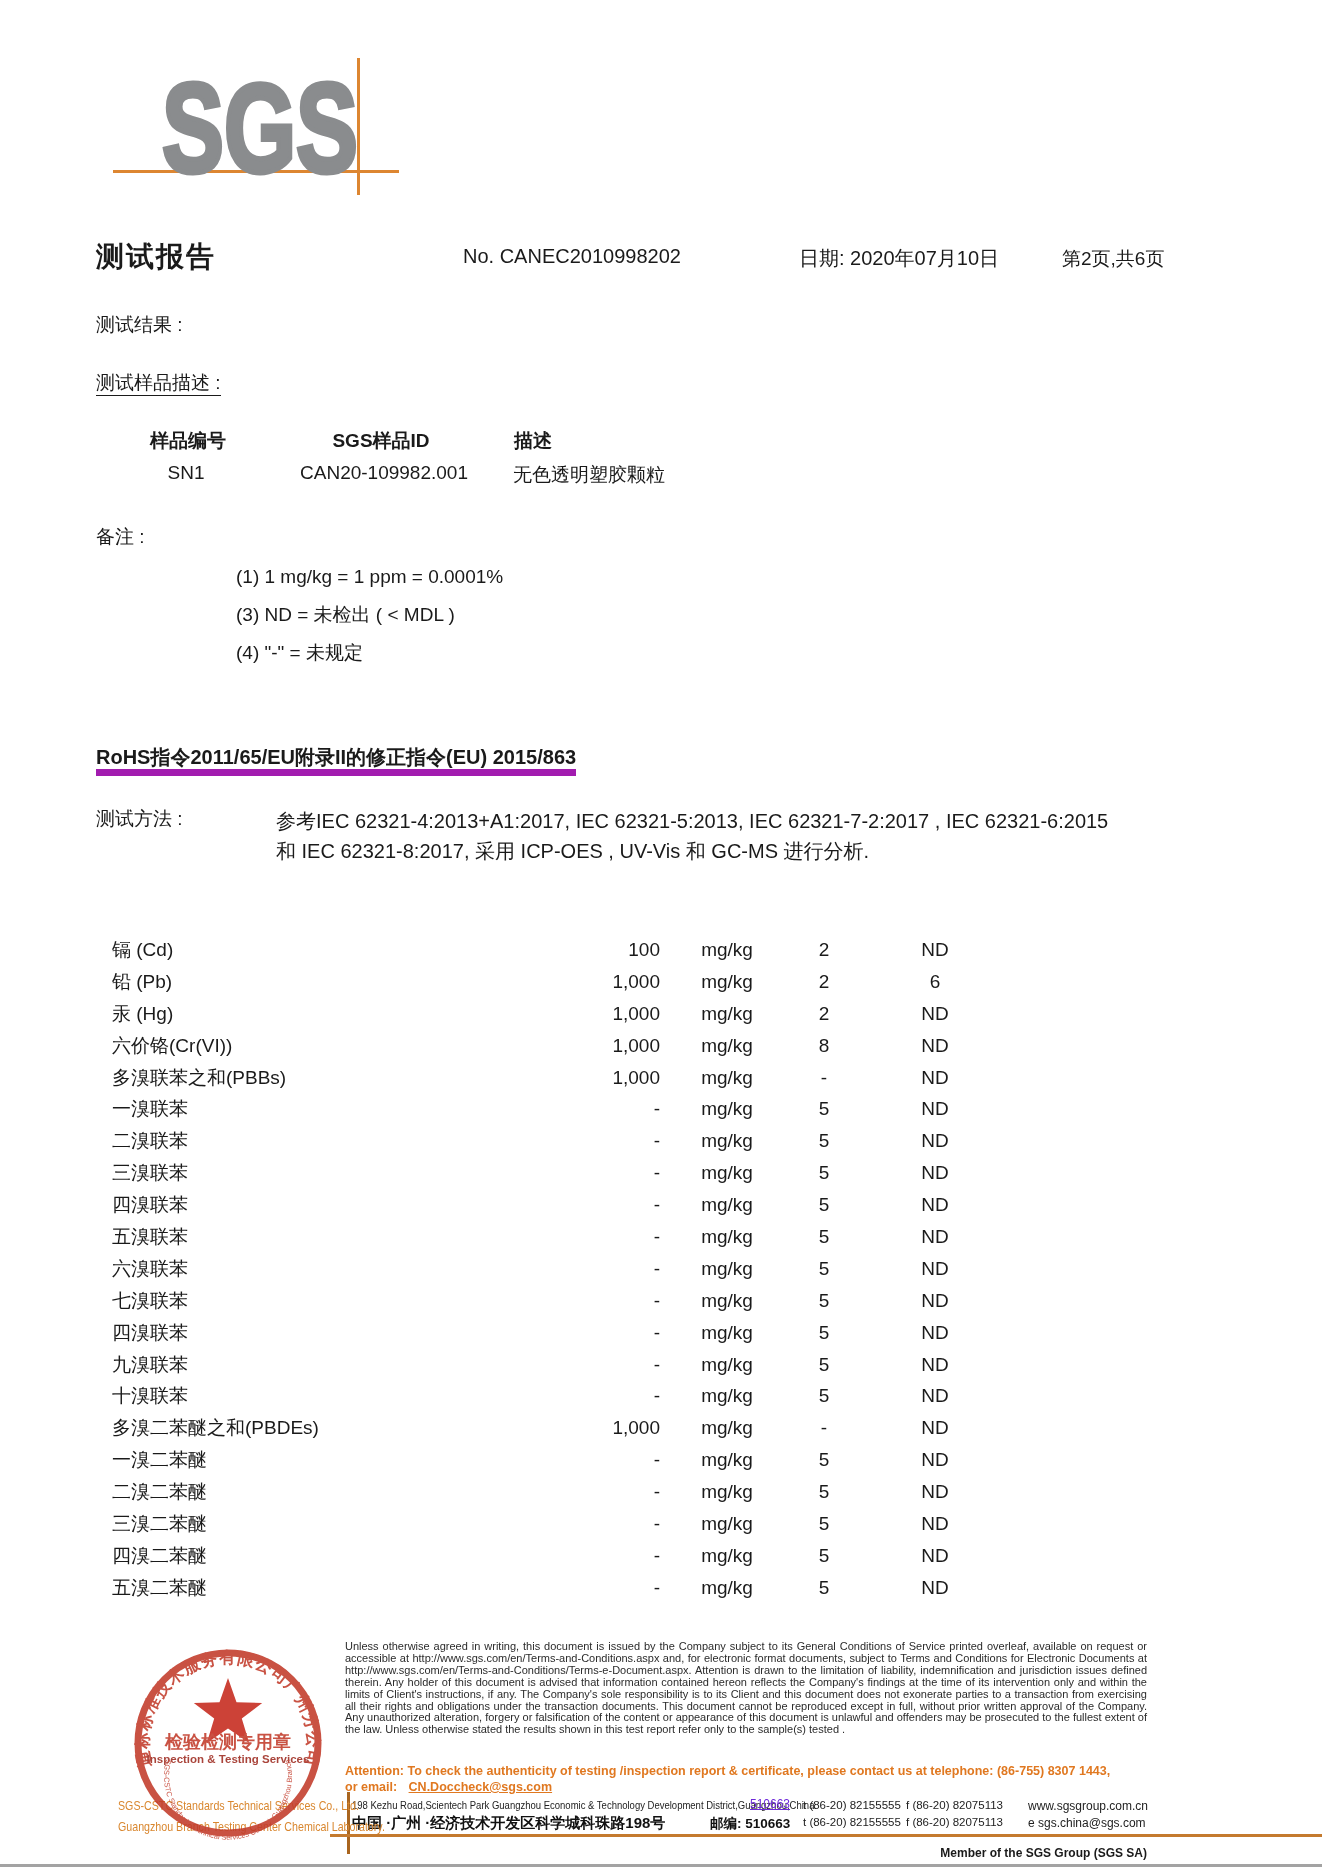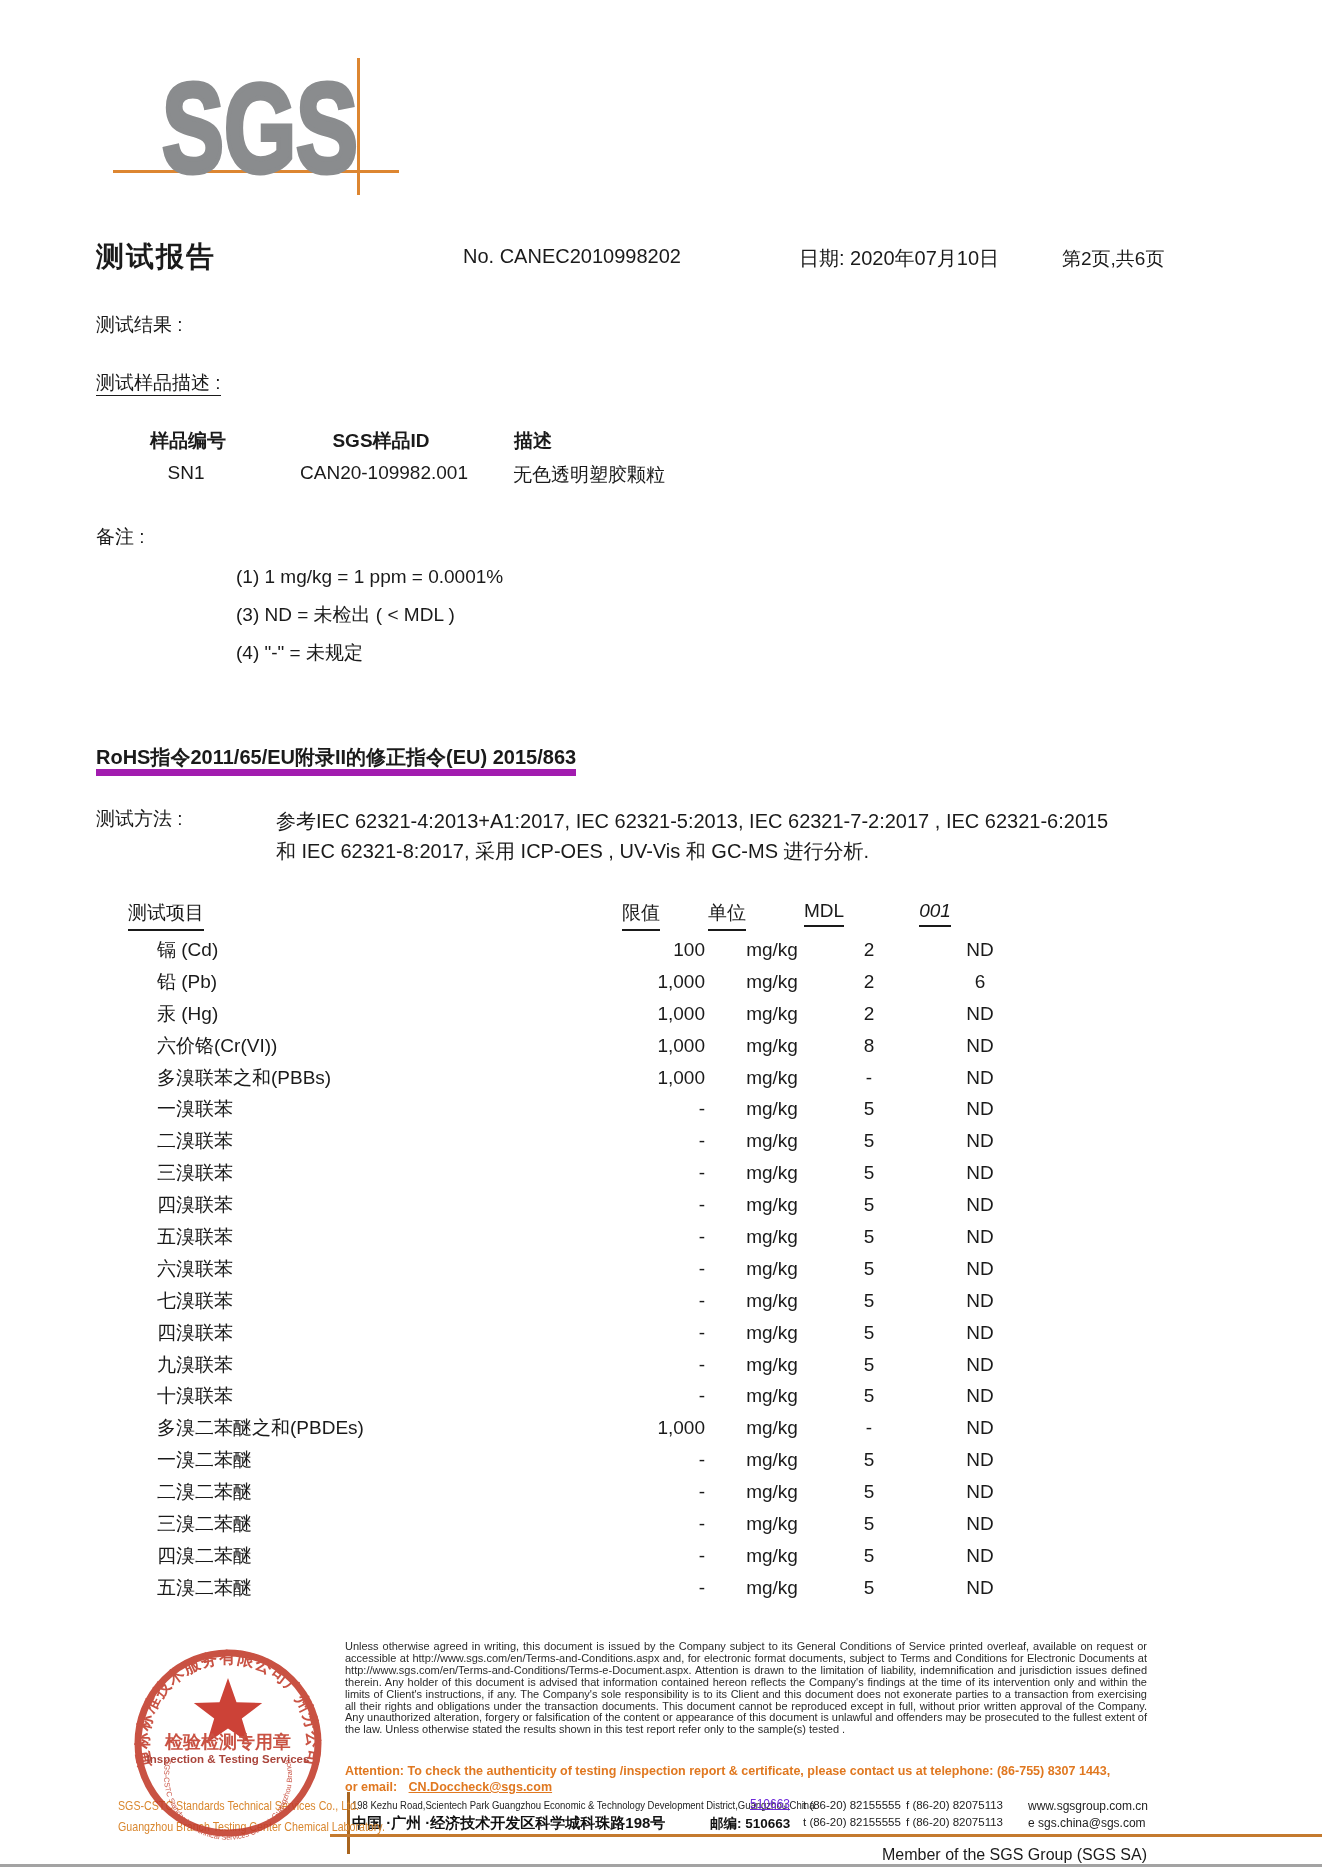--- a/index.html
+++ b/index.html
@@ -42,21 +42,21 @@
   
   .thead{position:absolute;left:0;top:900px;height:30px;width:1322px;font-size:19px;}
   .th{position:absolute;top:0;}
   .th .u{border-bottom:2px solid #1a1a1a;padding-bottom:3px;display:inline-block;}
   .th-item{left:128px;}
   .th-limit{left:560px;width:100px;text-align:right;}
   .th-unit{left:687px;width:80px;text-align:center;}
   .th-mdl{left:784px;width:80px;text-align:center;}
   .th-result{left:885px;width:100px;text-align:center;font-style:italic;}
   .trows{position:absolute;left:0;top:934px;width:1322px;}
-  .trow{position:relative;height:31.9px;margin-left:45px;}
+  .trow{position:relative;height:31.9px;}
   .tc{position:absolute;top:0;line-height:31.9px;font-size:19px;white-space:nowrap;}
   .c-item{left:112px;}
   .c-limit{left:560px;width:100px;text-align:right;}
   .c-unit{left:687px;width:80px;text-align:center;}
   .c-mdl{left:784px;width:80px;text-align:center;}
   .c-result{left:885px;width:100px;text-align:center;}
 
   
   .disclaimer{position:absolute;left:345px;top:1641px;width:802px;font-size:11px;line-height:11.9px;
               text-align:justify;color:#2b2b2b;}
@@ -73,21 +73,21 @@
   .addr-fax1{position:absolute;left:906px;top:2px;font-size:11.5px;color:#222;white-space:nowrap;}
   .addr-web{position:absolute;left:1028px;top:2px;font-size:12px;color:#222;white-space:nowrap;}
   .addr-cn{position:absolute;left:352px;top:0;font-size:15px;font-weight:bold;white-space:nowrap;color:#111;}
   .addr-zip2{position:absolute;left:710px;top:1px;font-size:13.5px;font-weight:bold;color:#111;white-space:nowrap;}
   .addr-tel2{position:absolute;left:803px;top:2px;font-size:11.5px;color:#222;white-space:nowrap;}
   .addr-fax2{position:absolute;left:906px;top:2px;font-size:11.5px;color:#222;white-space:nowrap;}
   .addr-email{position:absolute;left:1028px;top:2px;font-size:12px;color:#222;white-space:nowrap;}
 
   .v-orange{position:absolute;left:347px;top:1792px;width:2.5px;height:62px;background:#a9651f;}
   .h-orange{position:absolute;left:330px;top:1834px;width:992px;height:3px;background:#c47a2e;}
-  .member-line{position:absolute;left:800px;top:1846px;width:347px;text-align:right;font-size:16px;color:#1a1a1a;}
+  .member-line{position:absolute;left:800px;top:1846px;width:347px;text-align:right;font-size:12px;color:#1a1a1a;font-weight:bold;}
   .bottom-bar{position:absolute;left:0;top:1864px;width:1322px;height:3px;background:#a3a3a3;}
 
   .company-en{position:absolute;left:118px;color:#d9872f;font-size:13px;transform:scaleX(.82);
               transform-origin:left;white-space:nowrap;z-index:2;}
   .company-en1{top:1798px;}
   .company-en2{top:1819px;}
   .stamp-svg{position:absolute;left:128px;top:1642px;z-index:3;opacity:.88;}
 </style>
 </head>
 <body>
@@ -127,27 +127,20 @@
 
   <div class="rohs-heading">
     <span>RoHS指令2011/65/EU附录II的修正指令(EU) 2015/863</span>
   </div>
   <div class="method-label">测试方法 :</div>
   <div class="method-lines" id="method-lines">
       <div class="method-line">参考IEC 62321-4:2013+A1:2017, IEC 62321-5:2013,  IEC 62321-7-2:2017 , IEC 62321-6:2015</div>
       <div class="method-line">和 IEC 62321-8:2017,  采用 ICP-OES , UV-Vis  和 GC-MS 进行分析.</div>
     </div>
 
-  <div class="thead">
-    <div class="th th-item"><span class="u">测试项目</span></div>
-    <div class="th th-limit"><span class="u">限值</span></div>
-    <div class="th th-unit"><span class="u">单位</span></div>
-    <div class="th th-mdl"><span class="u">MDL</span></div>
-    <div class="th th-result"><span class="u">001</span></div>
-  </div>
   <div class="trows" id="table-rows">
       <div class="trow">
         <div class="tc c-item">镉 (Cd)</div>
         <div class="tc c-limit">100</div>
         <div class="tc c-unit">mg/kg</div>
         <div class="tc c-mdl">2</div>
         <div class="tc c-result">ND</div>
       </div>
       <div class="trow">
         <div class="tc c-item">铅 (Pb)</div>

